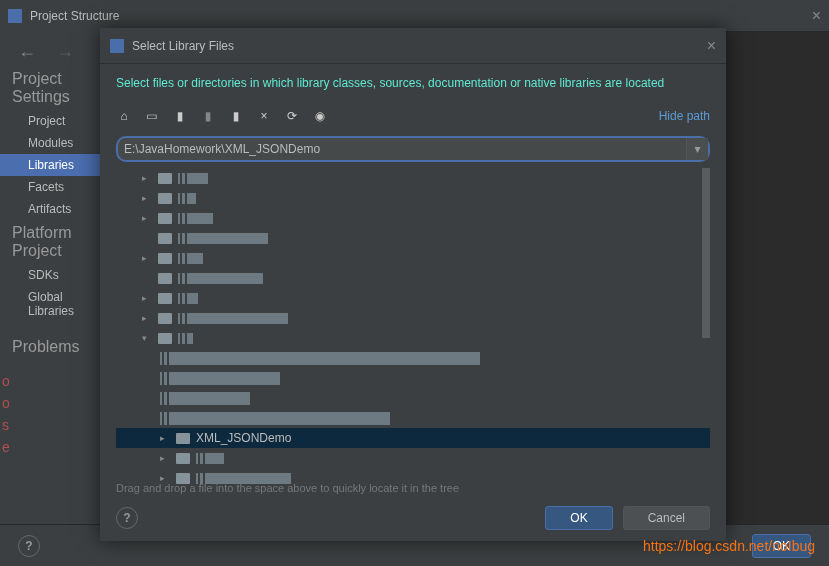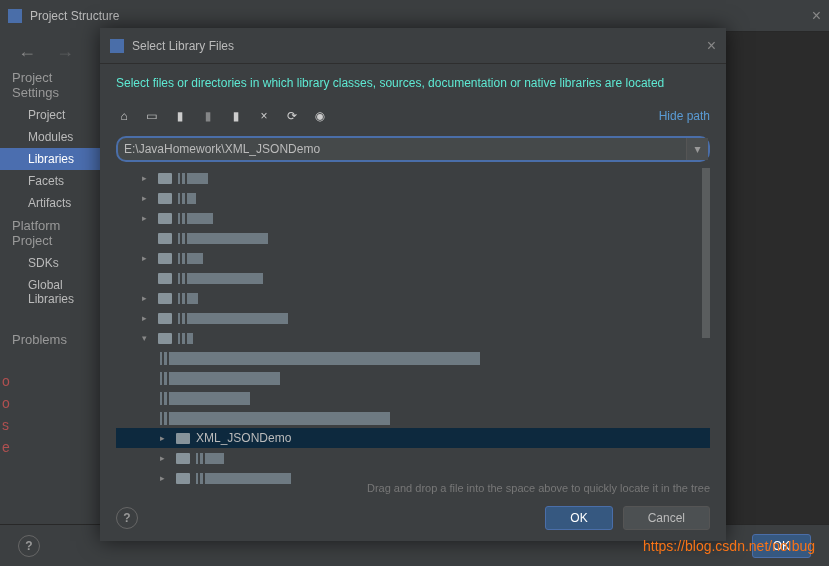--- a/index.html
+++ b/index.html
@@ -3,21 +3,21 @@
   <meta charset="utf-8">
   <style>
     *{margin:0;padding:0;box-sizing:border-box;font-family:"Segoe UI",Arial,sans-serif;font-size:12px;color:#bbb}
     body{background:#2b2b2b;width:829px;height:566px;overflow:hidden;position:relative}
     .title-bar{height:32px;background:#3c3f41;display:flex;align-items:center;padding:0 8px;border-bottom:1px solid #282828}
     .title-bar .icon{width:14px;height:14px;background:#4a6ea9;margin-right:8px}
     .title-bar .close{margin-left:auto;color:#888;font-size:16px;cursor:pointer}
     .nav-arrows{height:30px;display:flex;align-items:center;padding:0 18px;gap:20px;background:#3c3f41}
     .nav-arrows span{color:#888;font-size:18px}
     .left-panel{position:absolute;top:28px;left:0;width:100px;height:510px;background:#3c3f41;padding-top:8px}
-    .left-panel .section{padding:4px 8px 4px 12px;color:#999;font-size:13px}
+    .left-panel .section{padding:4px 8px 4px 12px;color:#999;font-size:16px}
     .left-panel .item{padding:4px 8px 4px 28px;color:#bbb;cursor:pointer}
     .left-panel .item.active{background:#4b6eaf;color:#ffffff}
     .bottom-bar{position:absolute;bottom:0;left:0;right:0;height:42px;background:#3c3f41;display:flex;align-items:center;padding:0 18px;border-top:1px solid #282828}
     .help-circle{width:22px;height:22px;border:1px solid #666;border-radius:50%;display:flex;align-items:center;justify-content:center;color:#999;font-weight:bold}
     .bottom-bar .ok-btn{margin-left:auto;background:#365880;border:1px solid #4a6ea9;color:#fff;padding:4px 20px;border-radius:3px}
     .dialog{position:absolute;top:28px;left:100px;width:626px;height:513px;background:#3c3f41;box-shadow:0 0 20px rgba(0,0,0,.6);z-index:10}
     .dialog-title{height:36px;display:flex;align-items:center;padding:16px 10px;border-bottom:1px solid #2e2e2e}
     .dialog-title .icon{width:14px;height:14px;background:#4a6ea9;margin-right:8px}
     .dialog-title .close{margin-left:auto;color:#888;font-size:16px;cursor:pointer}
     .dialog-desc{padding:12px 16px;color:#5eead4}
@@ -28,21 +28,21 @@
     .path-input input{background:transparent;border:none;color:#bbb;width:100%;outline:none}
     .path-input .dropdown{position:absolute;right:0;top:0;width:22px;height:100%;background:#4b4e4f;border-left:1px solid #555;display:flex;align-items:center;justify-content:center;color:#999}
     .file-tree{margin:4px 16px 0 16px;height:328px;overflow:hidden;background:#3c3f41;position:relative}
     .tree-items{position:relative}
     .tree-row{height:20px;display:flex;align-items:center;padding-left:26px;gap:6px}
     .tree-row.selected{background:#0d293e}
     .arrow{color:#888;font-size:9px;width:10px}
     .folder{width:14px;height:11px;background:#87939a;border-radius:1px}
     .pixelated{display:inline-block;background:linear-gradient(90deg,#6e7a82 2px,transparent 2px,transparent 4px,#6e7a82 4px,#6e7a82 7px,transparent 7px,transparent 9px,#6e7a82 9px);height:11px;filter:blur(0.3px)}
     .scrollbar{position:absolute;right:0;top:0;width:8px;height:170px;background:#5a5d5e;border-radius:0}
-    .drag-hint{text-align:right;color:#777;font-size:11px;padding:2px 0}
+    .drag-hint{text-align:left;color:#777;font-size:11px;padding:2px 0}
     .dialog-buttons{display:flex;align-items:center;padding:10px 16px;gap:10px}
     .dialog-buttons .help-circle{margin-right:auto}
     .btn{padding:4px 24px;border-radius:3px;cursor:pointer;border:1px solid #555;background:#4c5052}
     .btn.primary{background:#365880;border-color:#4a6ea9;color:#fff}
     .watermark{position:absolute;bottom:12px;right:14px;color:#f97316;font-size:14px;z-index:20}
     .code-hint{position:absolute;left:0;top:370px;color:#b05050;font-size:14px;line-height:22px;padding-left:2px}
   </style>
 </head>
 <body>
 
@@ -59,21 +59,21 @@
   </div>
   <div class="section">Project Settings</div>
   <div class="item">Project</div>
   <div class="item">Modules</div>
   <div class="item active">Libraries</div>
   <div class="item">Facets</div>
   <div class="item">Artifacts</div>
   <div class="section">Platform Project</div>
   <div class="item">SDKs</div>
   <div class="item">Global Libraries</div>
-  <div class="section" style="margin-top:18px">Problems</div>
+  <div class="section" style="margin-top:12px">Problems</div>
 </div>
 
 <div class="code-hint">o<br>o<br>s<br>e</div>
 
 <div class="bottom-bar">
   <div class="help-circle">?</div>
   <button class="ok-btn">OK</button>
 </div>
 
 <div class="dialog">

